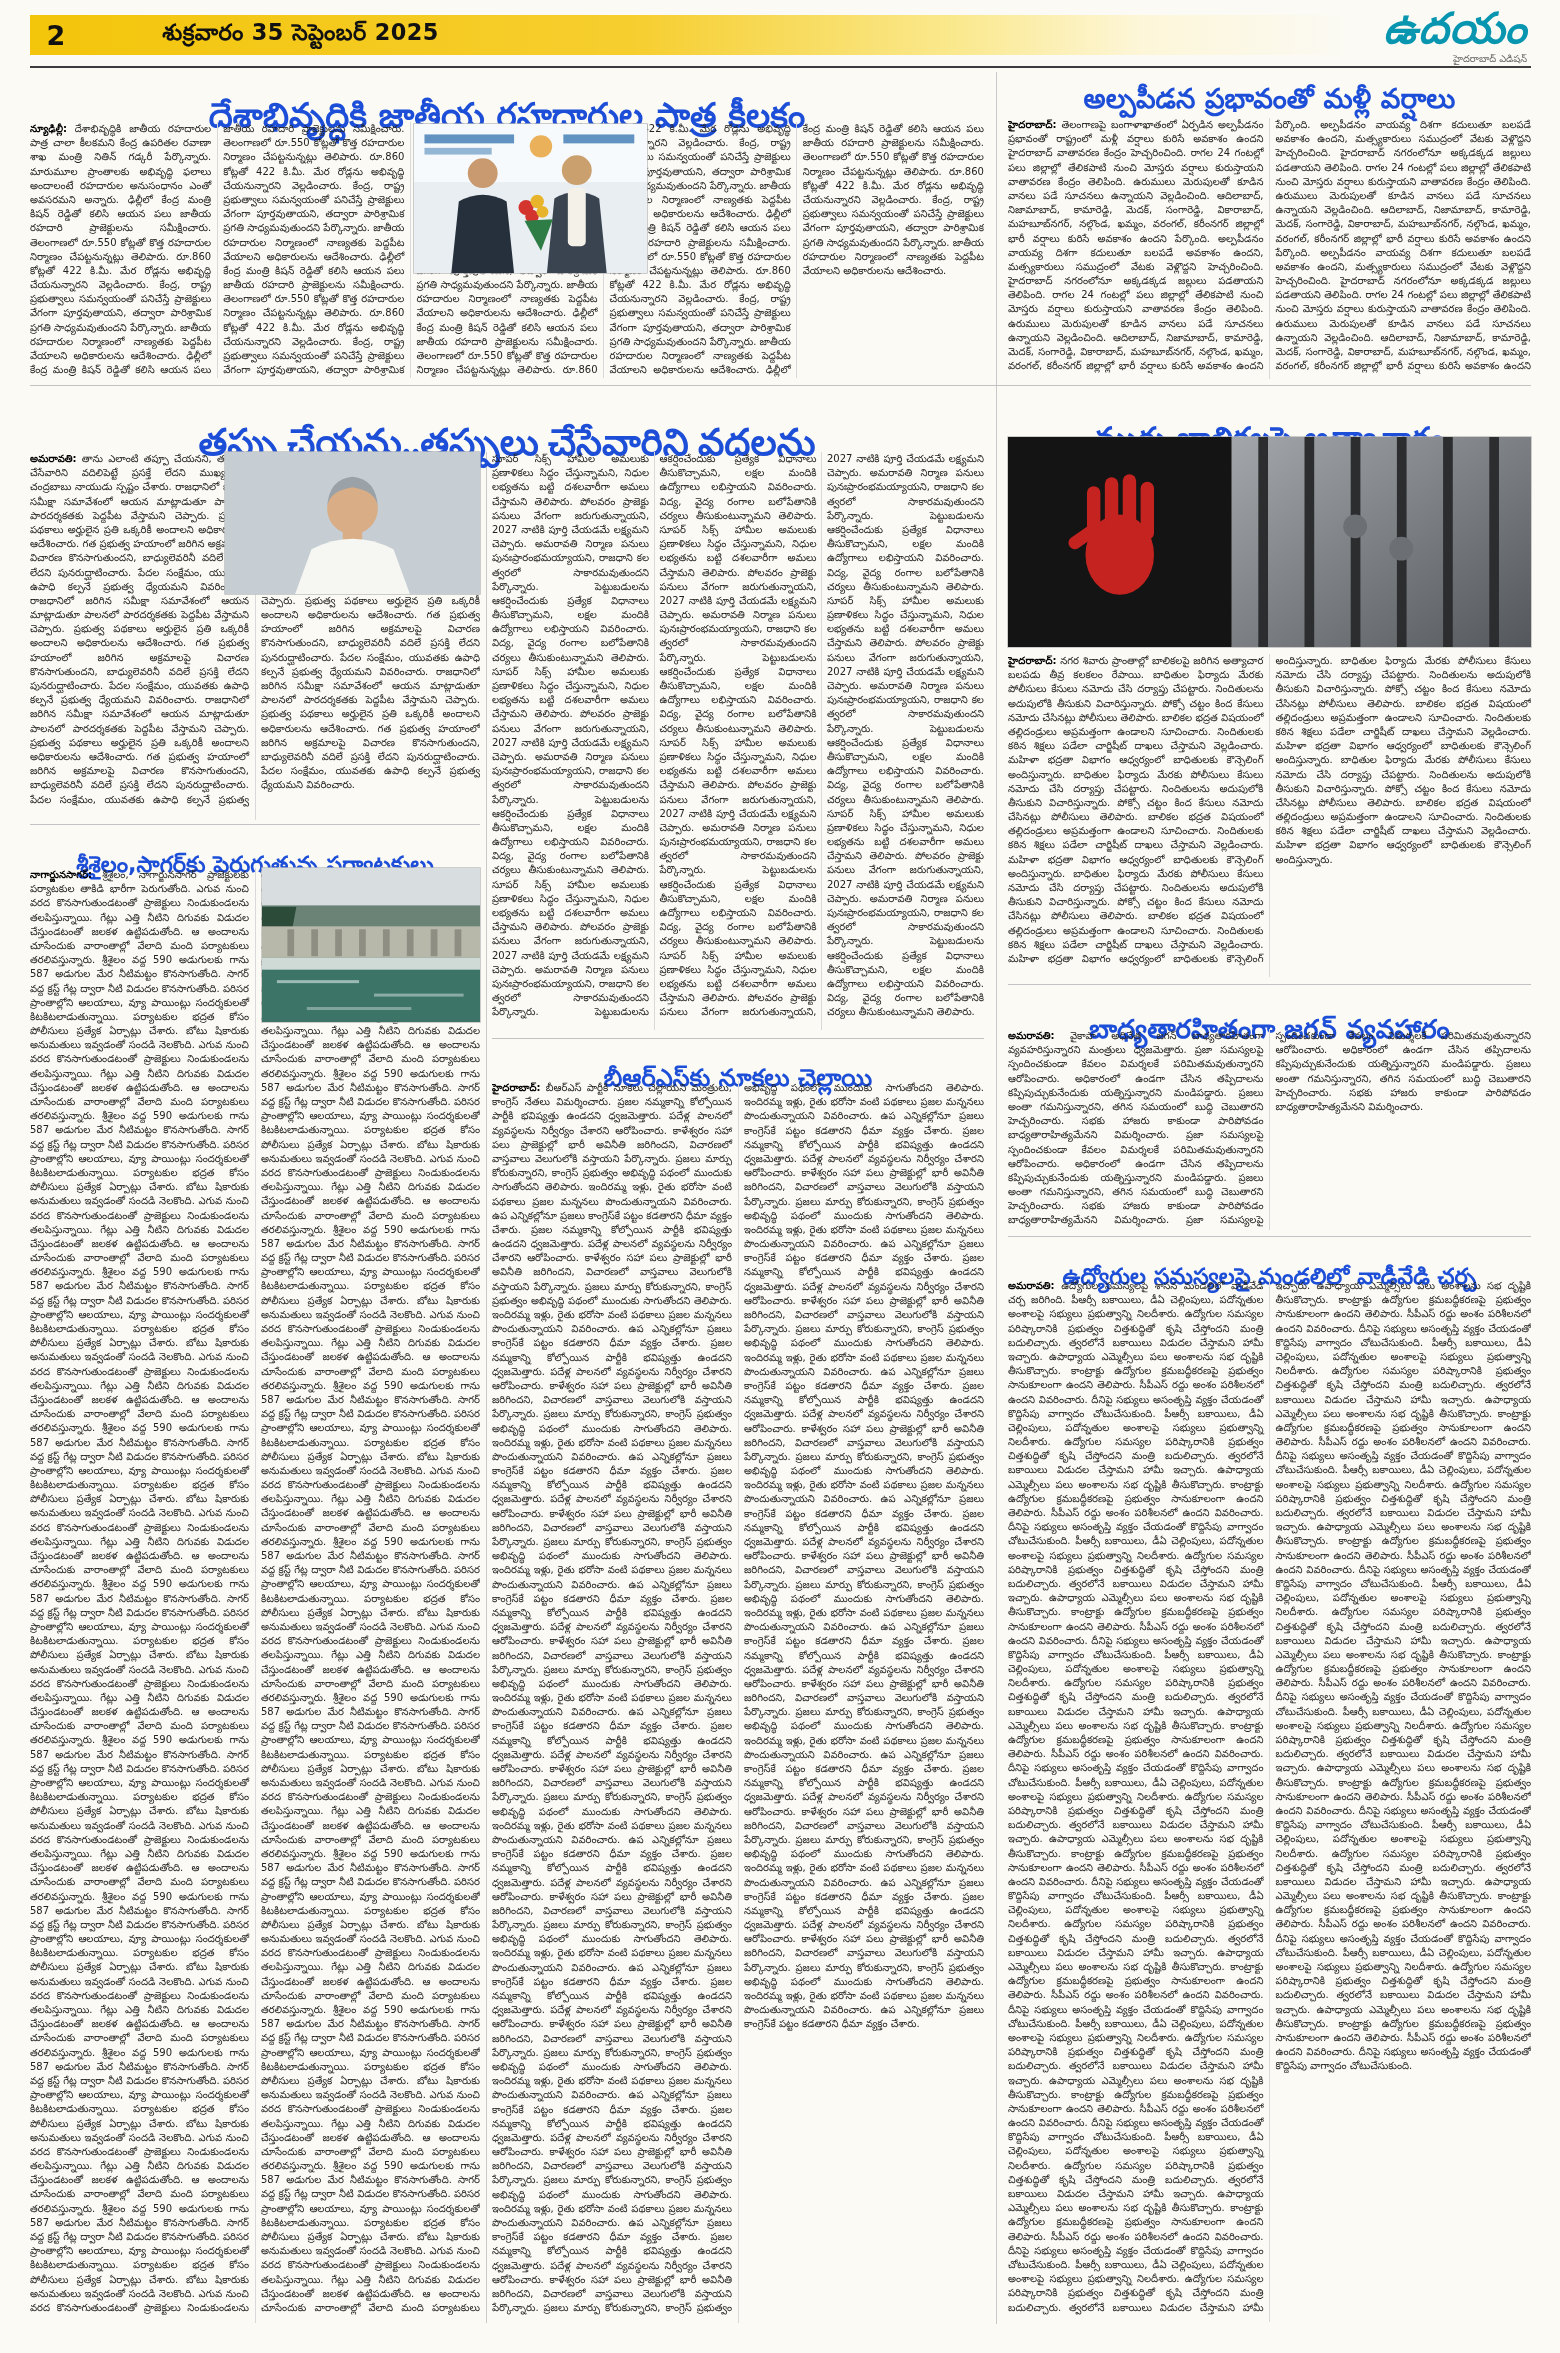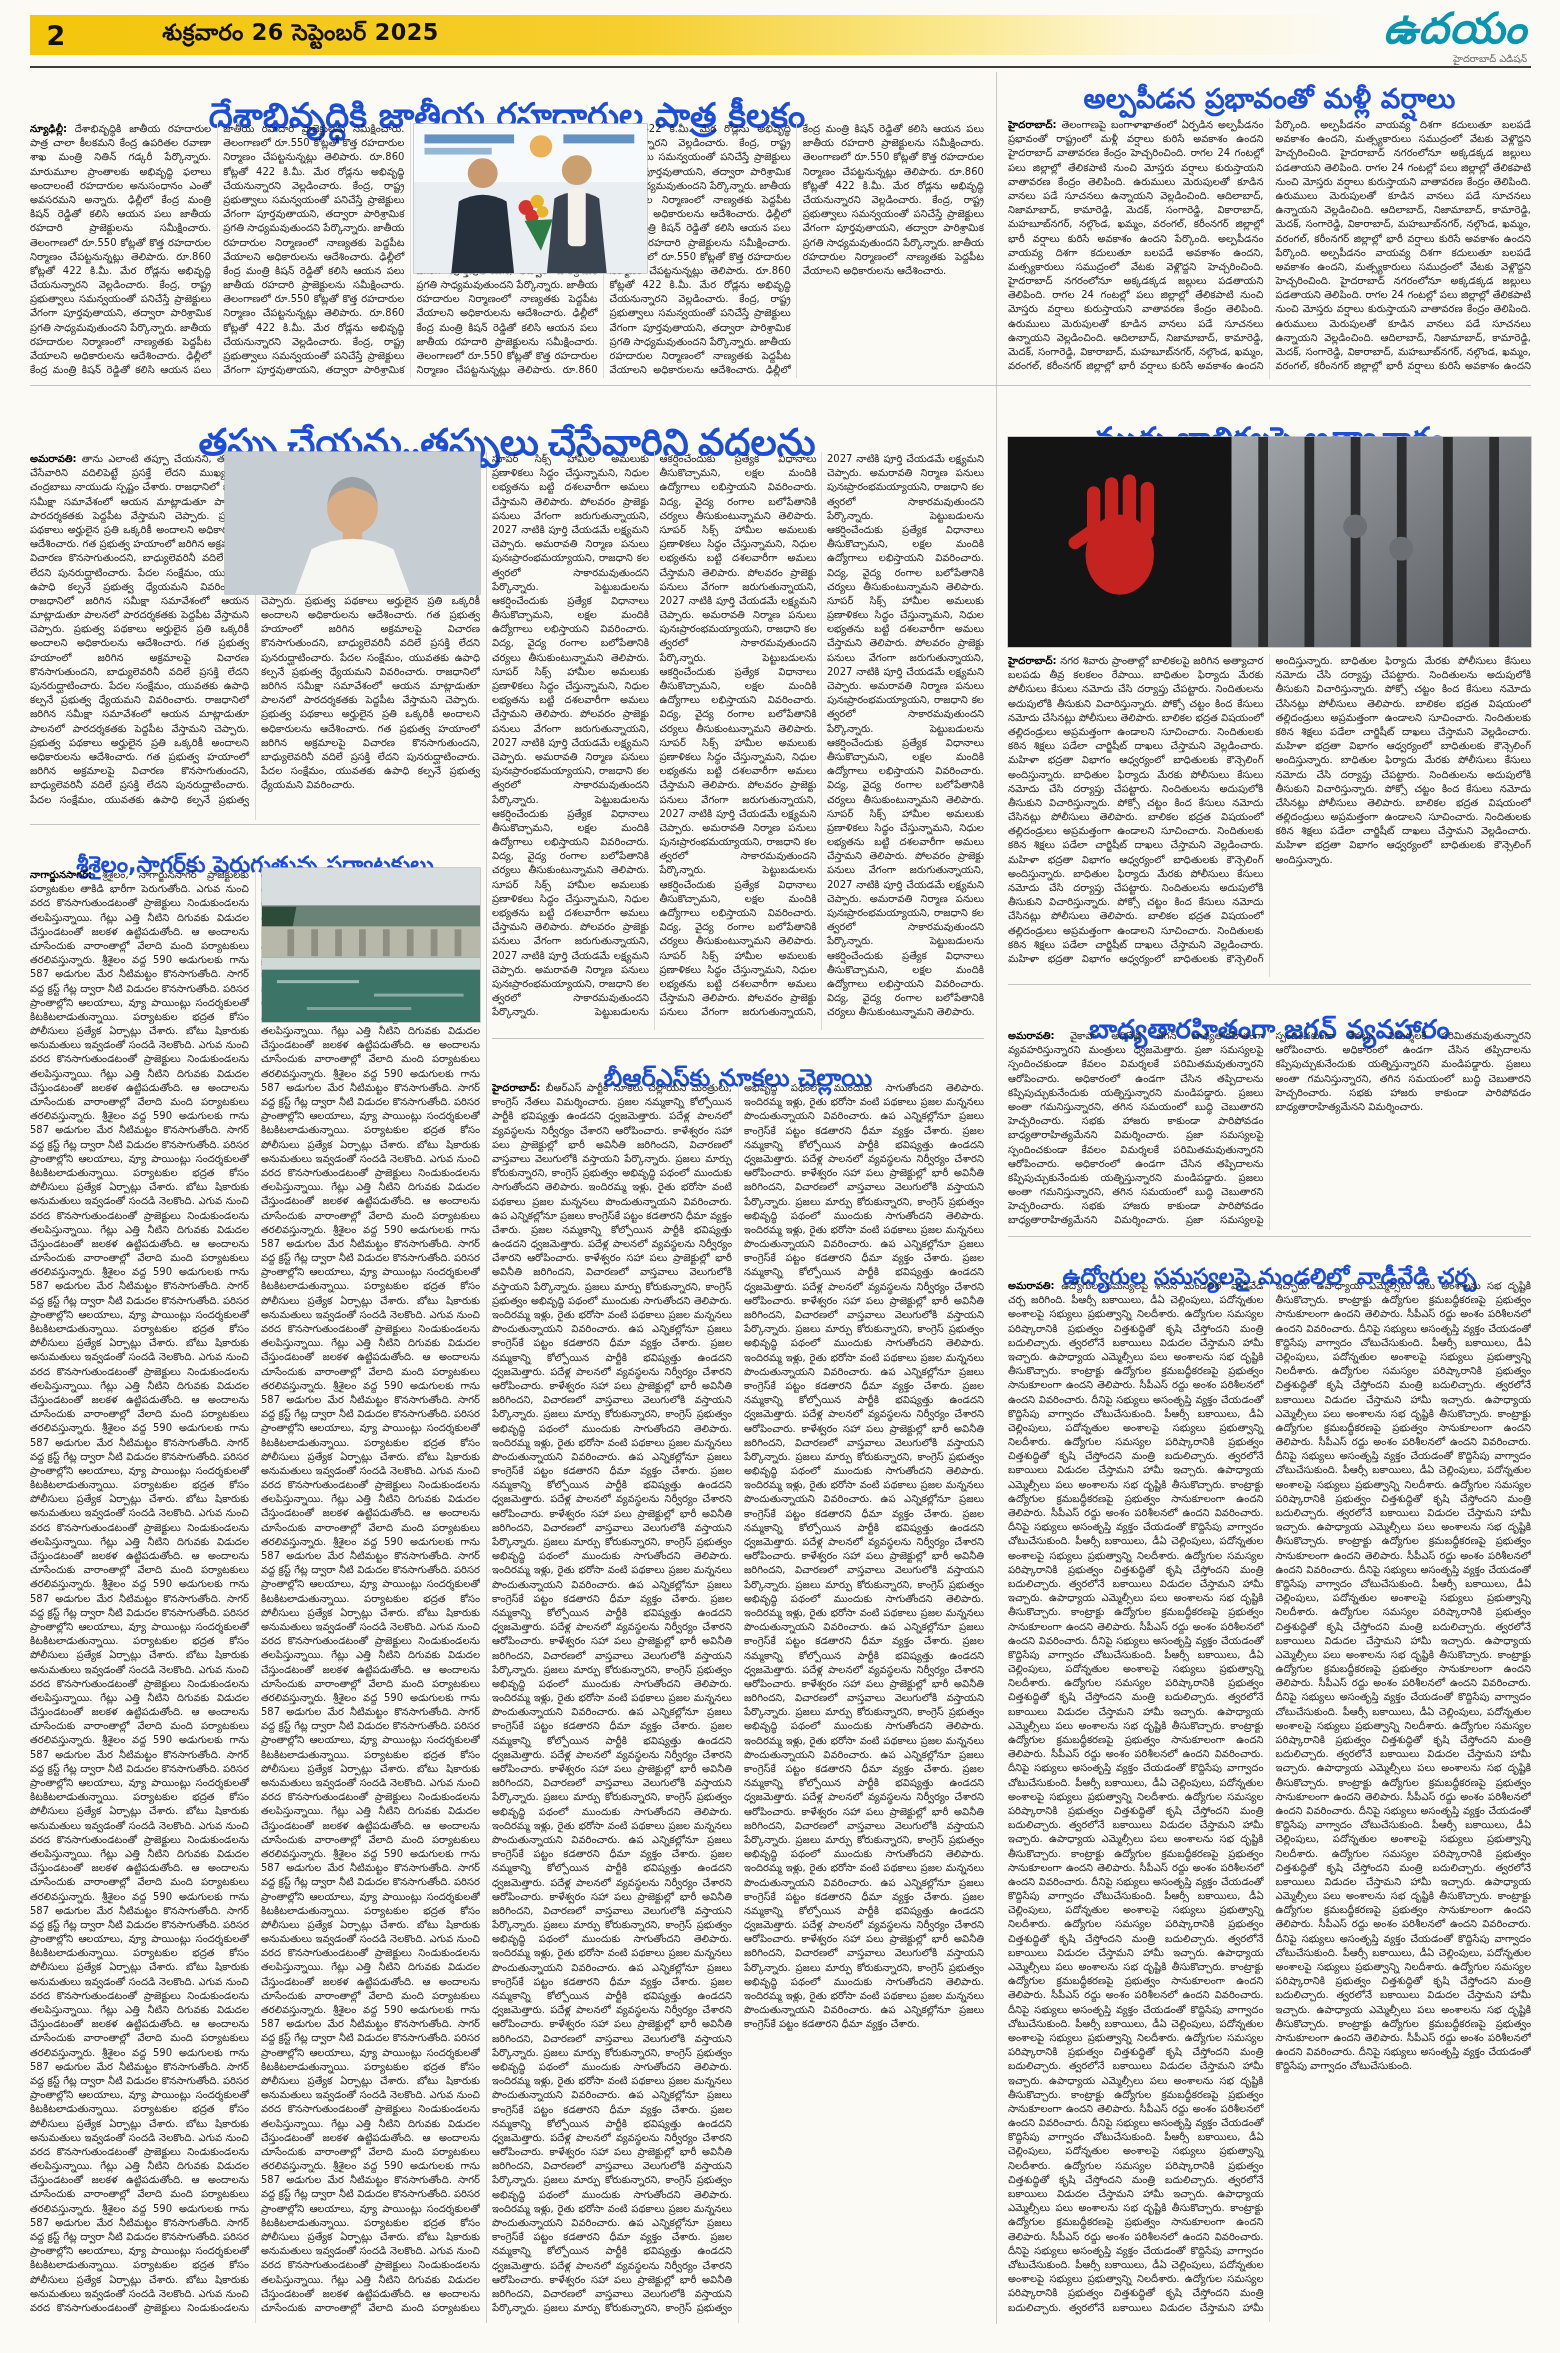--- a/index.html
+++ b/index.html
@@ -63,21 +63,21 @@
   .a5-body{left:1008px;top:1029px;width:523px;height:201px;column-count:2;}
   .hr-council{left:1008px;top:1236px;width:523px;}
   .a6-hl{left:1008px;top:1245px;width:523px;font-size:22.4px;}
   .a6-body{left:1008px;top:1279px;width:523px;height:1043px;column-count:2;}
 </style>
 </head>
 <body>
 
 <div class="abs header-strip">
   <span class="pgnum">2</span>
-  <span class="pgdate">శుక్రవారం 26 సెప్టెంబర్ 2025</span>
+  <span class="pgdate">శుక్రవారం 35 సెప్టెంబర్ 2025</span>
 </div>
 <div class="abs masthead">
   <span class="logo">ఉదయం</span>
   <span class="edition">హైదరాబాద్ ఎడిషన్</span>
 </div>
 <div class="abs hr-header"></div>
 
 <div class="abs vr vr-main"></div>
 <div class="abs vr vr-mid"></div>
 <div class="abs hr hr-1"></div>

